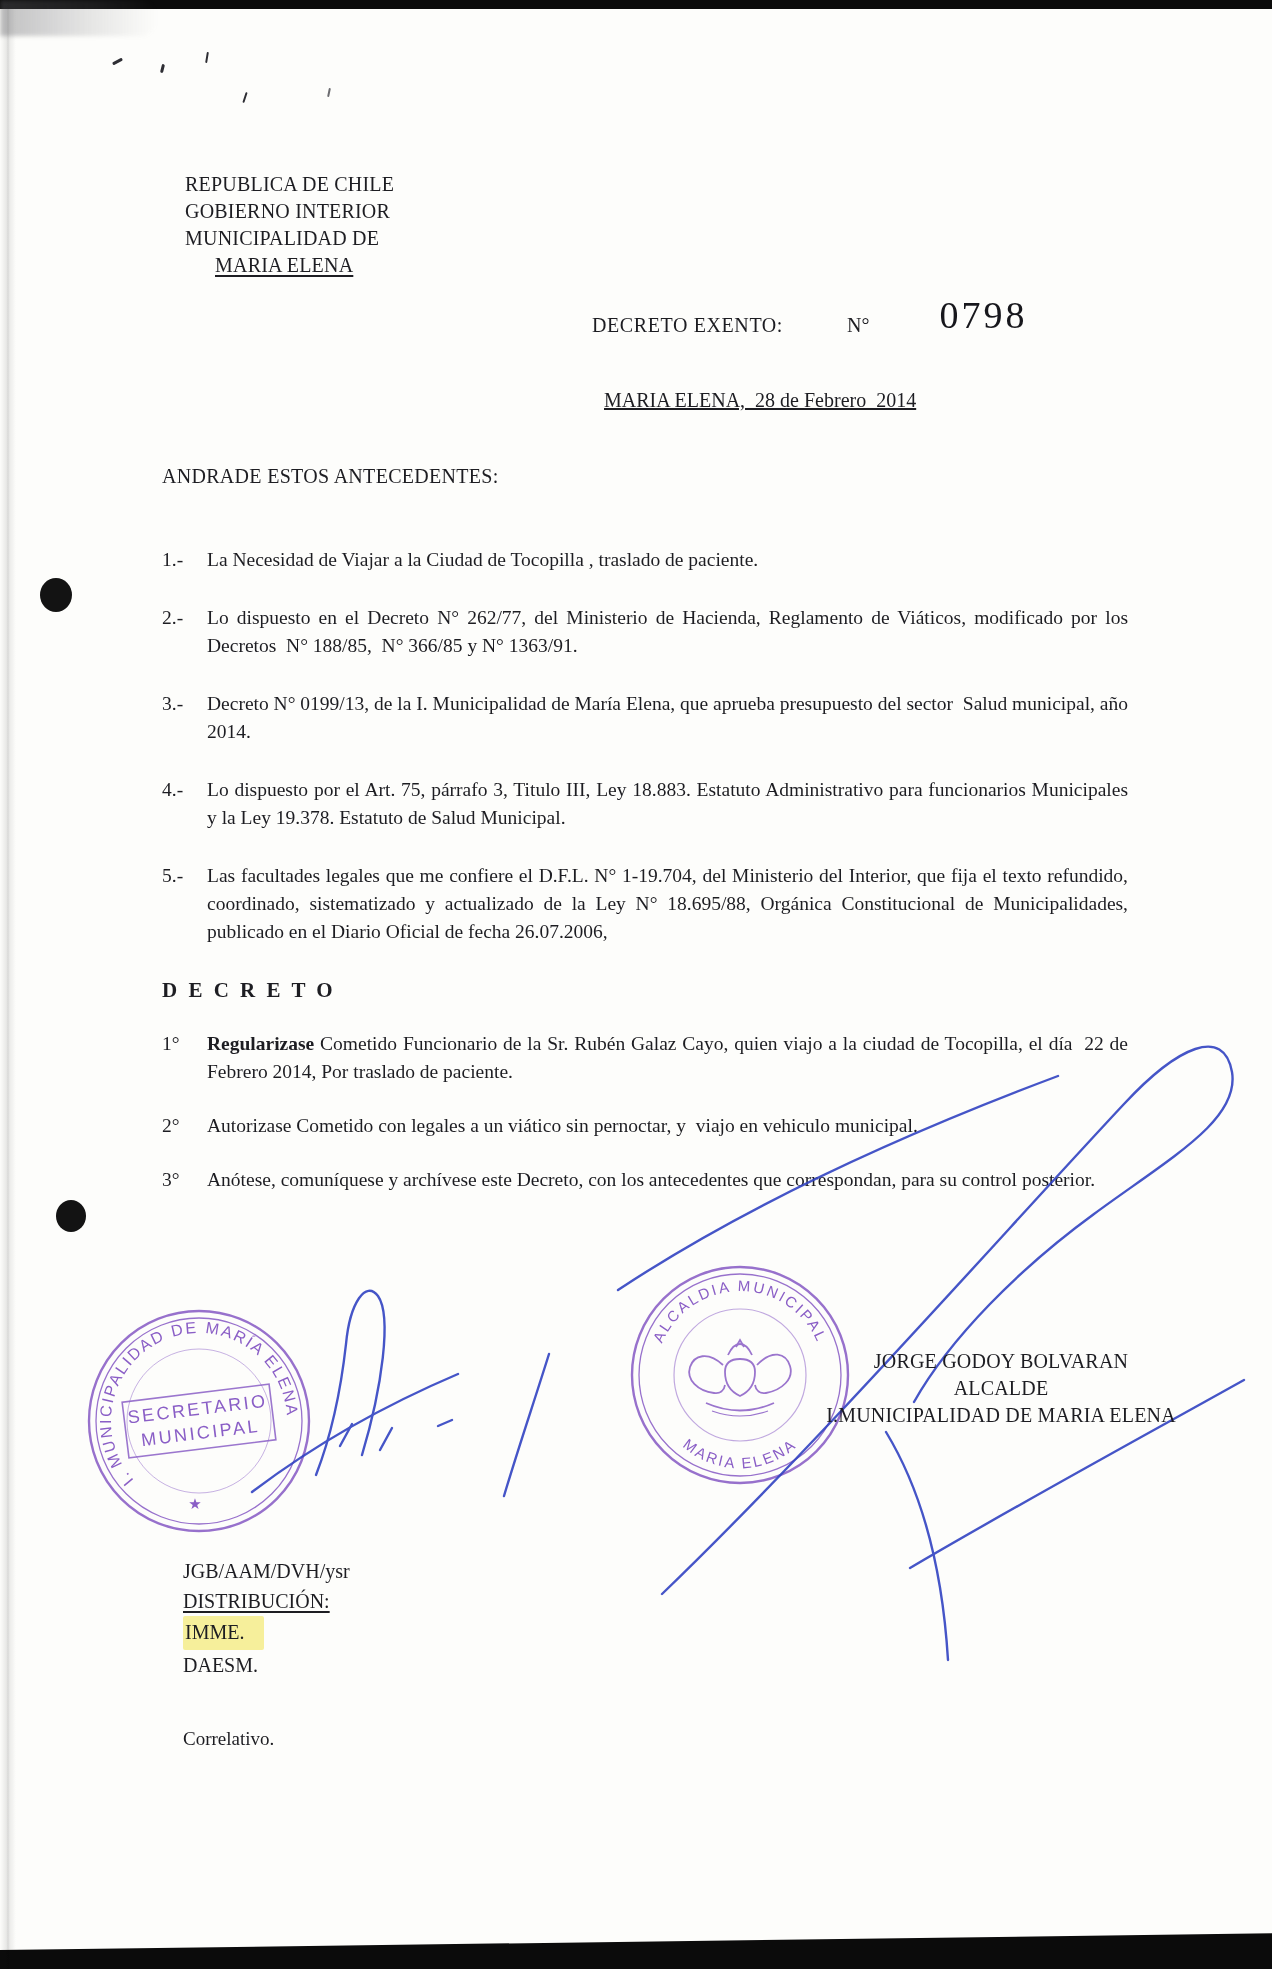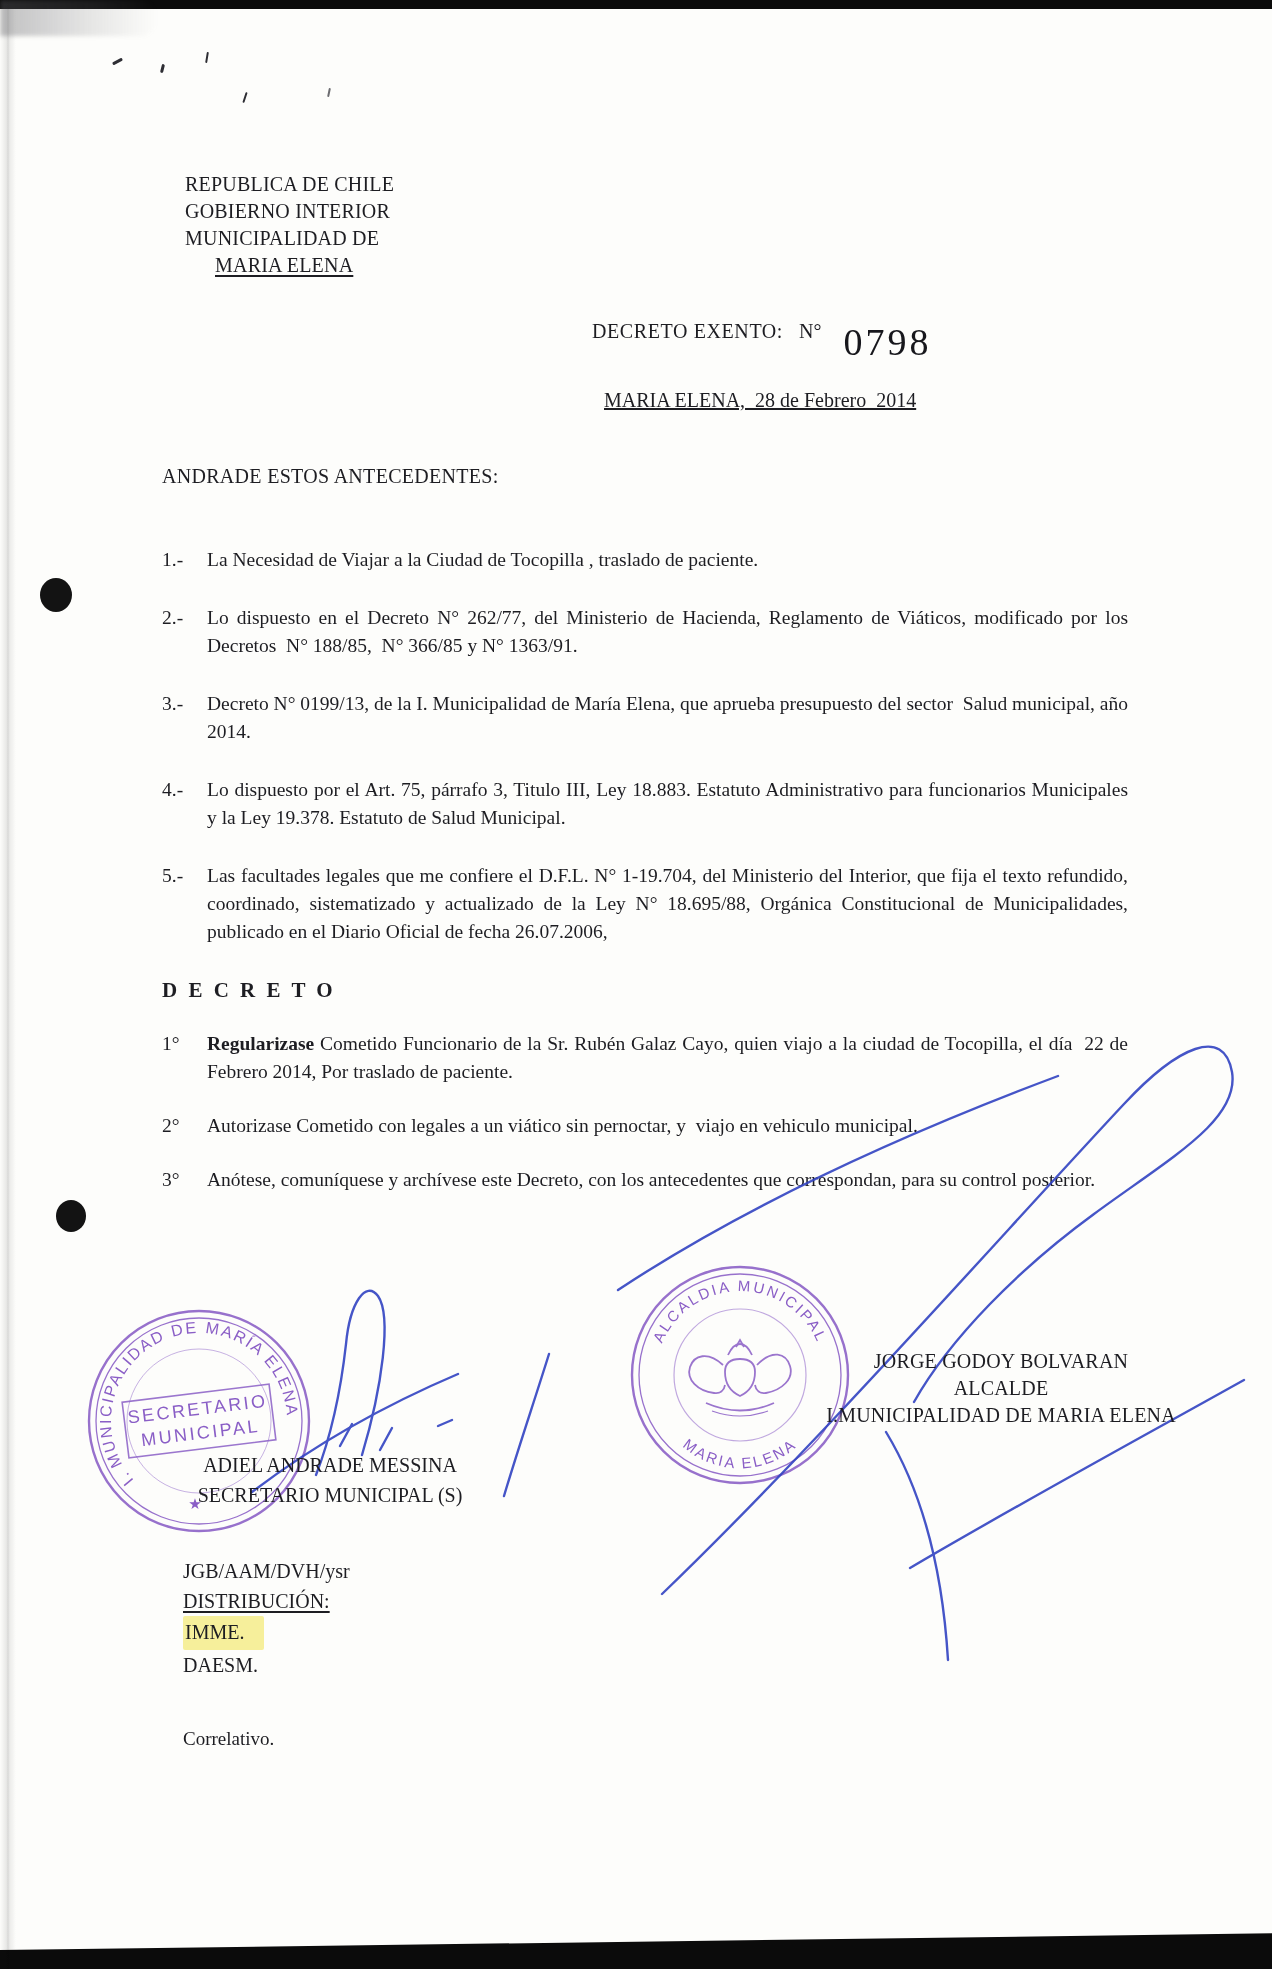--- a/index.html
+++ b/index.html
@@ -22,21 +22,21 @@
   .smudge{left:0;top:936;width:158px;height:36px;border-radius:0 18px 18px 0;
     background:linear-gradient(90deg,rgba(95,95,100,.38),rgba(120,120,126,.16) 60%,transparent);
     filter:blur(2px);}
   .dot{background:#131313;border-radius:50%;}
   .speck{background:#2e2e34;border-radius:2px;}
 
   
   .letterhead{left:185px;top:171px;font-size:20px;line-height:27px;letter-spacing:.2px;}
   .letterhead .l4{display:inline-block;margin-left:30px;text-decoration:underline;text-underline-offset:3px;}
 
-  .decree-line{left:592px;top:320px;display:flex;align-items:flex-start;}
+  .decree-line{left:592px;top:293px;display:flex;align-items:flex-end;gap:48px;}
   .decree-label{font-size:20px;letter-spacing:.6px;}
   .decree-nsign{font-size:20px;margin-left:16px;}
   .decree-number{font-size:38px;letter-spacing:3px;margin-left:22px;color:#17171c;}
 
   .dateline{left:604px;top:389px;font-size:20px;text-decoration:underline;}
 
   .vistos{left:162px;top:465px;font-size:20px;letter-spacing:.3px;}
 
   .list{left:162px;top:546px;width:966px;font-size:19.5px;line-height:28px;}
   .row{display:flex;margin-bottom:30px;}
@@ -188,24 +188,20 @@
       <path d="M 438 1426 L 452 1420"></path>
       <path d="M 549 1354 C 534 1402 517 1452 504 1496"></path>
 
       <path d="M 662 1594 C 816 1446 1006 1230 1124 1104 C 1178 1046 1224 1026 1232 1072 C 1240 1120 1170 1158 1094 1214 C 1020 1268 950 1338 914 1402"></path>
       <path d="M 618 1290 C 742 1208 898 1136 1058 1076"></path>
       <path d="M 1244 1380 C 1140 1438 1008 1510 910 1568"></path>
       <path d="M 886 1432 C 920 1488 942 1562 948 1660"></path>
     </g>
   </svg>
 
-  <div class="abs names-left">
-    <div>ADIEL ANDRADE MESSINA</div>
-    <div>SECRETARIO MUNICIPAL (S)</div>
-  </div>
   <div class="abs names-right">
     <div>JORGE GODOY BOLVARAN</div>
     <div>ALCALDE</div>
     <div>I.MUNICIPALIDAD DE MARIA ELENA</div>
   </div>
 
   <div class="abs footer">
     <div>JGB/AAM/DVH/ysr</div>
     <div><span class="dist">DISTRIBUCIÓN:</span></div>
     <div><span class="hl">IMME.</span></div>

